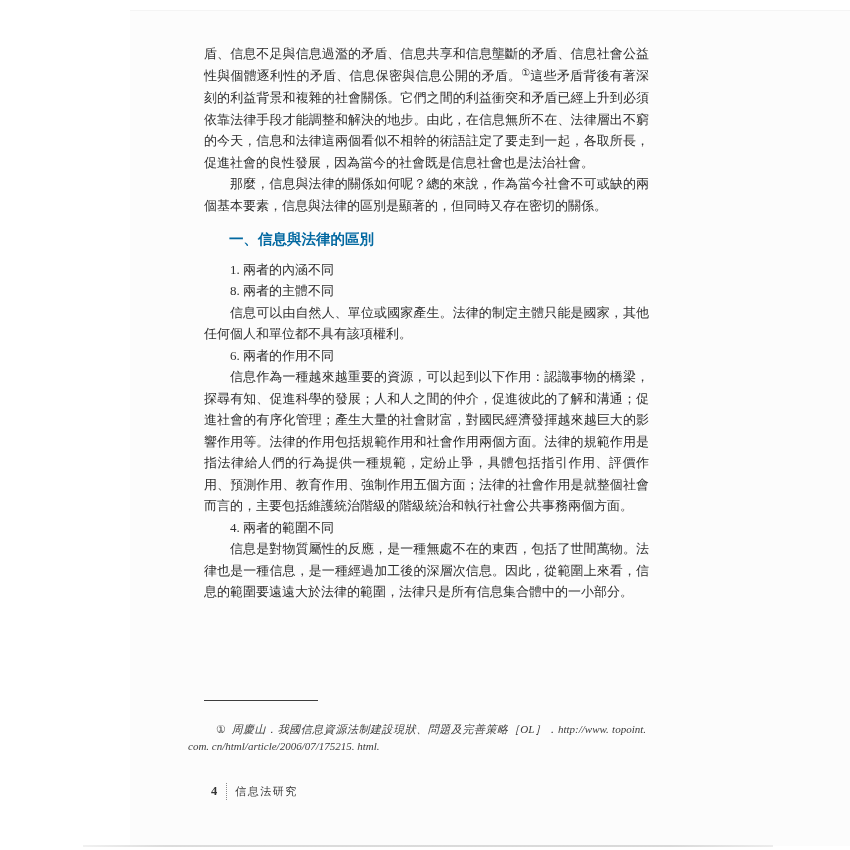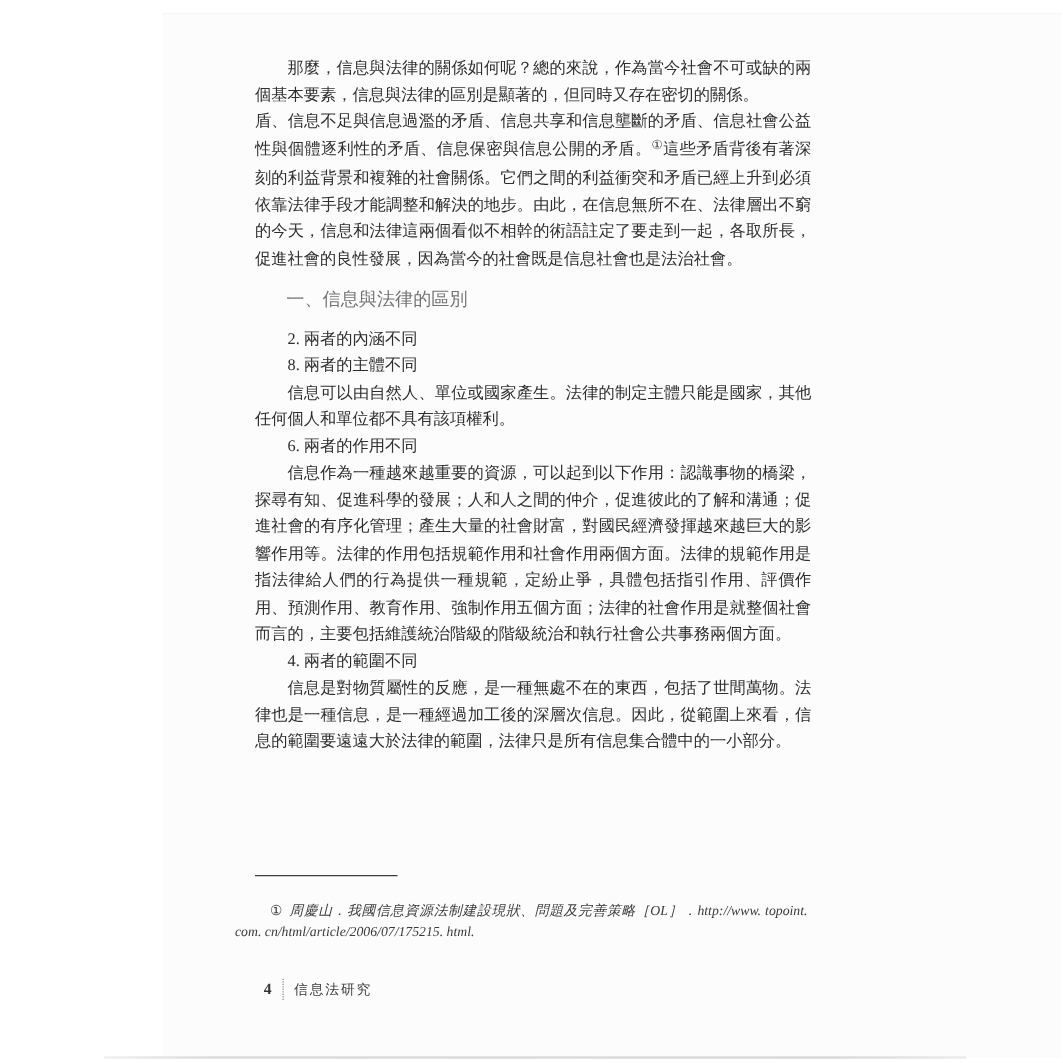--- a/index.html
+++ b/index.html
@@ -50,22 +50,22 @@
   .body-p.no-indent { text-indent: 0; }
   .sup {
     font-size: 10px;
     position: relative;
     top: -4px;
   }
   .sec-heading {
     margin: 13px 0 8px 0;
     padding-left: 25px;
     font-size: 14.5px;
-    font-weight: normal;
-    color: #737373;
+    font-weight: bold;
+    color: #0369a1;
     line-height: 21.5px;
     text-indent: 0;
   }
   .sub-label { text-indent: 26px; }
   .footnote-divider {
     position: absolute;
     left: 204px;
     top: 700px;
     width: 114px;
     border-top: 1.5px solid #3d3d3d;
@@ -115,28 +115,28 @@
 </head>
 <body>
 
 <div class="page">
 
   <div class="scan-tint"></div>
   <div class="bottom-shadow"></div>
 
   <main class="text-column">
 
+    <p class="body-p no-indent"><span>盾、信息不足與信息過濫的矛盾、信息共享和信息壟斷的矛盾、信息社會公益性與個體逐利性的矛盾、信息保密與信息公開的矛盾。</span><span class="sup">①</span><span>這些矛盾背後有著深刻的利益背景和複雜的社會關係。它們之間的利益衝突和矛盾已經上升到必須依靠法律手段才能調整和解決的地步。由此，在信息無所不在、法律層出不窮的今天，信息和法律這兩個看似不相幹的術語註定了要走到一起，各取所長，促進社會的良性發展，因為當今的社會既是信息社會也是法治社會。</span></p>
+
     <p class="body-p">那麼，信息與法律的關係如何呢？總的來說，作為當今社會不可或缺的兩個基本要素，信息與法律的區別是顯著的，但同時又存在密切的關係。</p>
-
-    <p class="body-p no-indent"><span>盾、信息不足與信息過濫的矛盾、信息共享和信息壟斷的矛盾、信息社會公益性與個體逐利性的矛盾、信息保密與信息公開的矛盾。</span><span class="sup">①</span><span>這些矛盾背後有著深刻的利益背景和複雜的社會關係。它們之間的利益衝突和矛盾已經上升到必須依靠法律手段才能調整和解決的地步。由此，在信息無所不在、法律層出不窮的今天，信息和法律這兩個看似不相幹的術語註定了要走到一起，各取所長，促進社會的良性發展，因為當今的社會既是信息社會也是法治社會。</span></p>
 
     <h2 class="sec-heading">一、信息與法律的區別</h2>
 
     <div>
-      <p class="sub-label">2. 兩者的內涵不同</p>
+      <p class="sub-label">1. 兩者的內涵不同</p>
     </div>
 
     <div>
       <p class="sub-label">8. 兩者的主體不同</p>
       <p class="body-p">信息可以由自然人、單位或國家產生。法律的制定主體只能是國家，其他任何個人和單位都不具有該項權利。</p>
     </div>
 
     <div>
       <p class="sub-label">6. 兩者的作用不同</p>
       <p class="body-p">信息作為一種越來越重要的資源，可以起到以下作用：認識事物的橋梁，探尋有知、促進科學的發展；人和人之間的仲介，促進彼此的了解和溝通；促進社會的有序化管理；產生大量的社會財富，對國民經濟發揮越來越巨大的影響作用等。法律的作用包括規範作用和社會作用兩個方面。法律的規範作用是指法律給人們的行為提供一種規範，定紛止爭，具體包括指引作用、評價作用、預測作用、教育作用、強制作用五個方面；法律的社會作用是就整個社會而言的，主要包括維護統治階級的階級統治和執行社會公共事務兩個方面。</p>

